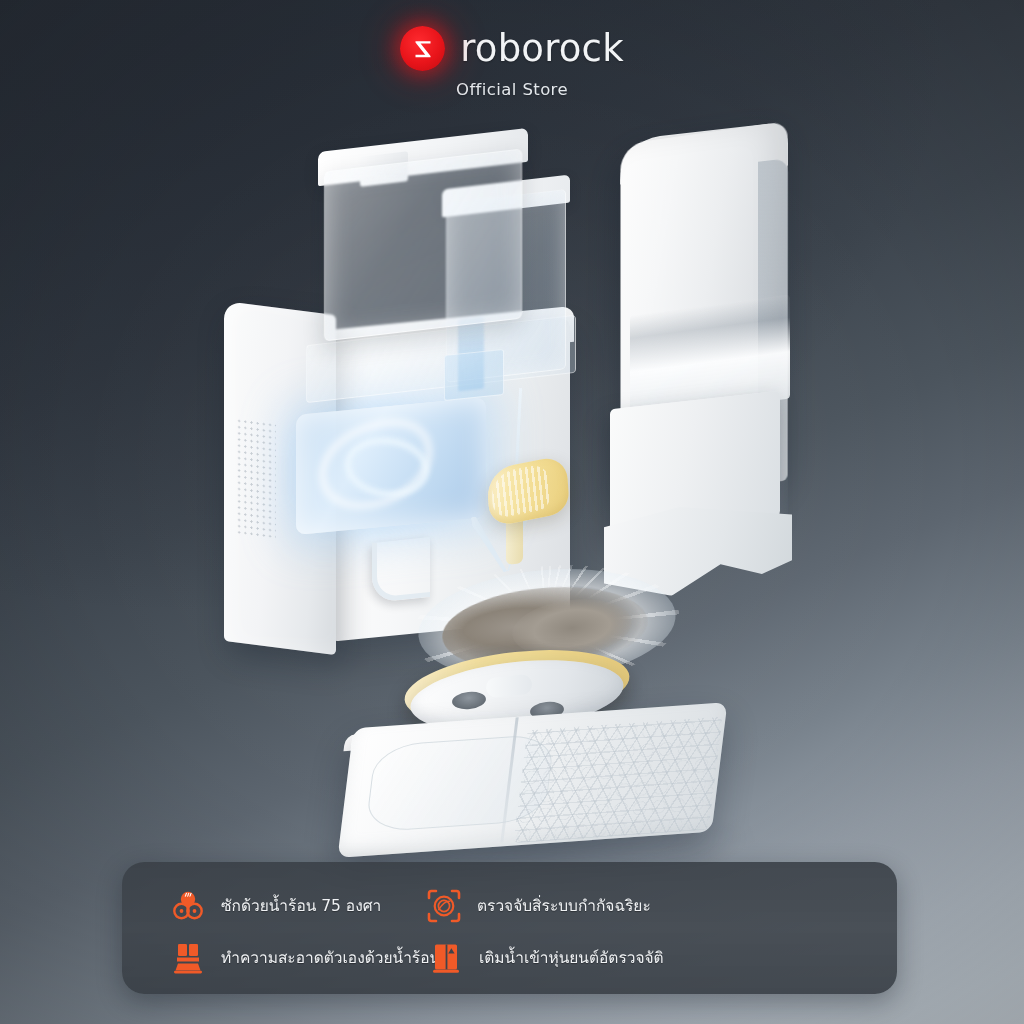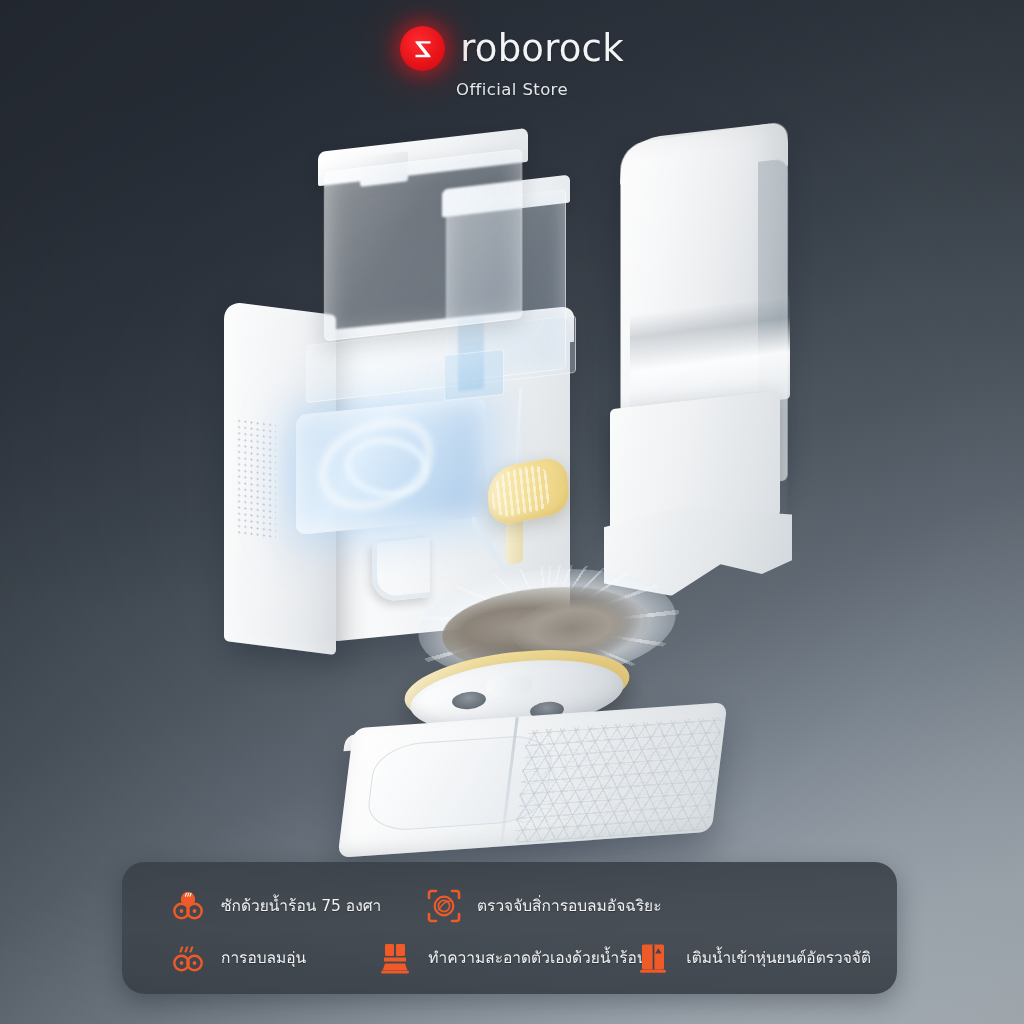--- a/index.html
+++ b/index.html
@@ -530,43 +530,27 @@
               <path d="M4 11 V6.5 A2.5 2.5 0 0 1 6.5 4 H11"></path>
               <path d="M27 4 H31.5 A2.5 2.5 0 0 1 34 6.5 V11"></path>
               <path d="M34 27 V31.5 A2.5 2.5 0 0 1 31.5 34 H27"></path>
               <path d="M11 34 H6.5 A2.5 2.5 0 0 1 4 31.5 V27"></path>
             </g>
             <circle cx="19" cy="19" r="9.3" fill="none" stroke="#f05a28" stroke-width="2.2"></circle>
             <circle cx="19" cy="19" r="5.6" fill="none" stroke="#f05a28" stroke-width="1.7"></circle>
             <path d="M13.8 22.6 Q19 13.8 24.6 14.2" stroke="#f05a28" stroke-width="1.6" fill="none" stroke-linecap="round"></path>
           </svg>
         </span>
-        <span class="feat-label">ตรวจจับสิ่การอบลมอัจฉริยะ</span>
+        <span class="feat-label">ตรวจจับสิ่ระบบกำกัจฉริยะ</span>
       </div>
 
     </div>
 
     <div class="feature-row">
 
-      <div class="feature-item c1">
-        <span class="feat-icon">
-          <svg width="40" height="40" viewBox="0 0 40 40" aria-hidden="true">
-            <g stroke="#f05a28" stroke-width="2.2" fill="none" stroke-linecap="round">
-              <path d="M12.5 13.5c1.4-1.3.3-2.7 1.7-4"></path>
-              <path d="M17.5 13.5c1.4-1.3.3-2.7 1.7-4"></path>
-              <path d="M22.5 13.5c1.4-1.3.3-2.7 1.7-4"></path>
-            </g>
-            <circle cx="13.5" cy="25" r="7.2" fill="none" stroke="#f05a28" stroke-width="2.4"></circle>
-            <circle cx="13.5" cy="25" r="1.9" fill="#f05a28"></circle>
-            <circle cx="26.5" cy="25" r="7.2" fill="none" stroke="#f05a28" stroke-width="2.4"></circle>
-            <circle cx="26.5" cy="25" r="1.9" fill="#f05a28"></circle>
-          </svg>
-        </span>
-        <span class="feat-label">การอบลมอุ่น</span>
-      </div>
 
       <div class="feature-item c2">
         <span class="feat-icon">
           <svg width="38" height="38" viewBox="0 0 38 38" aria-hidden="true">
             <rect x="9" y="5" width="9" height="12" rx="1.3" fill="#f05a28"></rect>
             <rect x="20" y="5" width="9" height="12" rx="1.3" fill="#f05a28"></rect>
             <rect x="8" y="18.5" width="22" height="4" fill="#f05a28"></rect>
             <path d="M9 24.5 H29 L31.5 31.5 H6.5 Z" fill="#f05a28"></path>
             <rect x="5" y="31.8" width="28" height="2.6" rx="1.3" fill="#f05a28"></rect>
           </svg>

